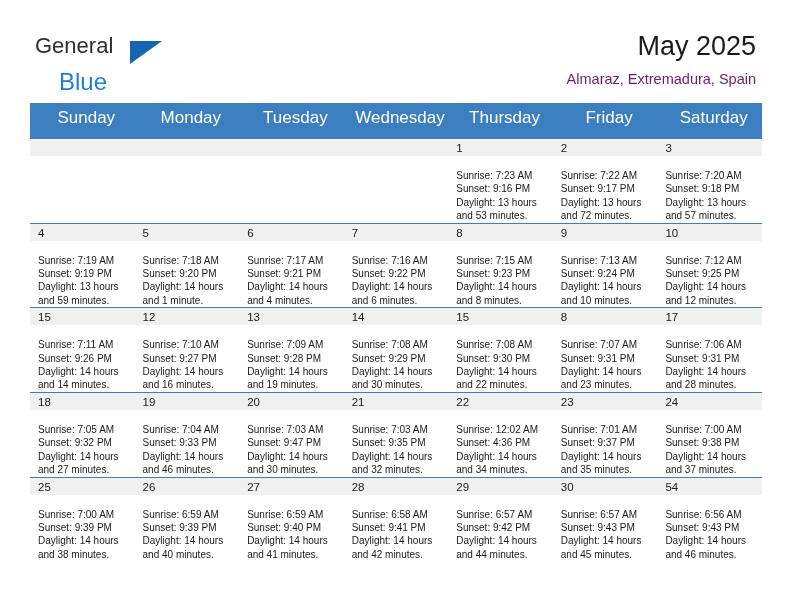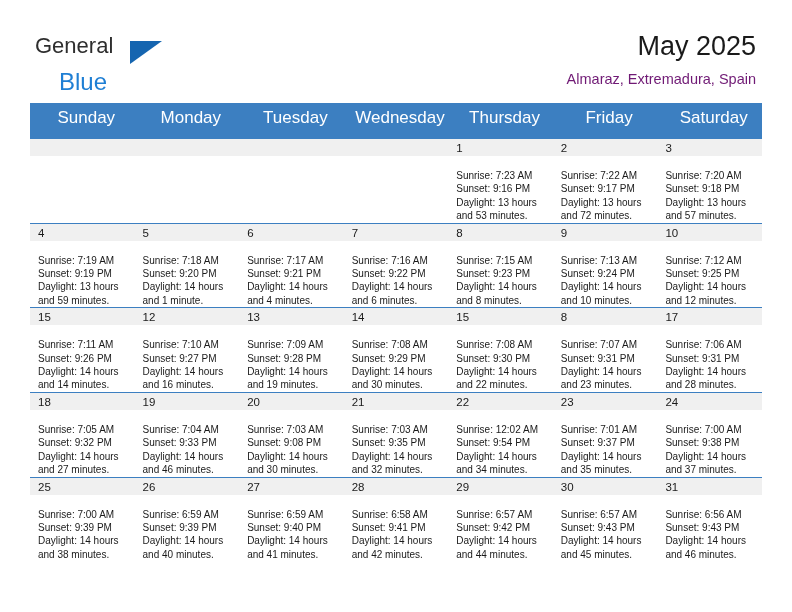--- a/index.html
+++ b/index.html
@@ -382,39 +382,39 @@
               <div>Sunrise: 7:04 AM</div>
               <div>Sunset: 9:33 PM</div>
               <div>Daylight: 14 hours</div>
               <div>and 46 minutes.</div>
             </div>
           </td>
           <td class="">
             <div class="daynum-band">20</div>
             <div class="cell-body">
               <div>Sunrise: 7:03 AM</div>
-              <div>Sunset: 9:08 PM</div>
+              <div>Sunset: 9:47 PM</div>
               <div>Daylight: 14 hours</div>
               <div>and 30 minutes.</div>
             </div>
           </td>
           <td class="">
             <div class="daynum-band">21</div>
             <div class="cell-body">
               <div>Sunrise: 7:03 AM</div>
               <div>Sunset: 9:35 PM</div>
               <div>Daylight: 14 hours</div>
               <div>and 32 minutes.</div>
             </div>
           </td>
           <td class="">
             <div class="daynum-band">22</div>
             <div class="cell-body">
               <div>Sunrise: 12:02 AM</div>
-              <div>Sunset: 9:54 PM</div>
+              <div>Sunset: 4:36 PM</div>
               <div>Daylight: 14 hours</div>
               <div>and 34 minutes.</div>
             </div>
           </td>
           <td class="">
             <div class="daynum-band">23</div>
             <div class="cell-body">
               <div>Sunrise: 7:01 AM</div>
               <div>Sunset: 9:37 PM</div>
               <div>Daylight: 14 hours</div>
@@ -480,21 +480,21 @@
           <td class="">
             <div class="daynum-band">30</div>
             <div class="cell-body">
               <div>Sunrise: 6:57 AM</div>
               <div>Sunset: 9:43 PM</div>
               <div>Daylight: 14 hours</div>
               <div>and 45 minutes.</div>
             </div>
           </td>
           <td class="">
-            <div class="daynum-band">31</div>
+            <div class="daynum-band">54</div>
             <div class="cell-body">
               <div>Sunrise: 6:56 AM</div>
               <div>Sunset: 9:43 PM</div>
               <div>Daylight: 14 hours</div>
               <div>and 46 minutes.</div>
             </div>
           </td>
         </tr>
       </tbody>
   </table>

